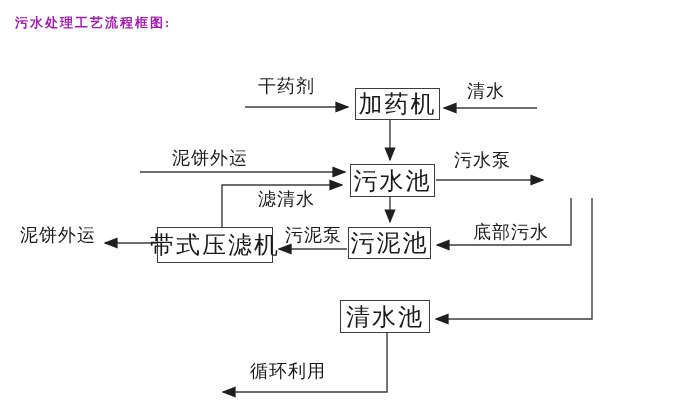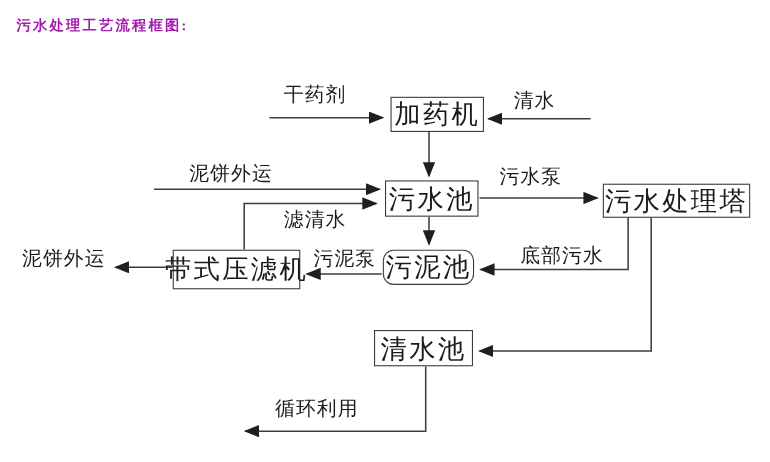--- a/index.html
+++ b/index.html
@@ -53,21 +53,21 @@
     letter-spacing: 1px;
     white-space: nowrap;
     background: transparent;
     z-index: 3;
     line-height: 1;
   }
   
   .n-dosing  { left: 355px; top:  88px; width:  85px; height: 32px; }
   .n-sewage  { left: 350px; top: 164px; width:  85px; height: 33px; }
   .n-tower   { left: 548px; top: 167px; width: 134px; height: 31px; }
-  .n-sludge  { left: 348px; top: 227px; width:  83px; height: 32px; border-radius: 10px; }
+  .n-sludge  { left: 348px; top: 227px; width:  83px; height: 32px; }
   .n-press   { left: 157px; top: 227px; width: 116px; height: 36px; }
   .n-clear   { left: 340px; top: 300px; width:  90px; height: 33px; text-align: right; }
   
   .l-dry     { left: 258px; top:  77px; }
   .l-cw      { left: 467px; top:  82px; }
   .l-sand    { left: 172px; top: 149px; }
   .l-spump   { left: 454px; top: 151px; }
   .l-filt    { left: 258px; top: 190px; }
   .l-slpump  { left: 285px; top: 226px; }
   .l-bottom  { left: 473px; top: 223px; }
@@ -99,21 +99,20 @@
         <path d="M347,249 H279" marker-end="url(#ah)"></path>
         <path d="M157,243 H105" marker-end="url(#ah)"></path>
         <path d="M571,198 V245 H437" marker-end="url(#ah)"></path>
         <path d="M592,198 V319 H436" marker-end="url(#ah)"></path>
         <path d="M387,333 V392 H223" marker-end="url(#ah)"></path>
       </g>
     </svg>
 
     <div class="node n-dosing">加药机</div>
     <div class="node n-sewage">污水池</div>
-    <div class="node n-tower">污水处理塔</div>
     <div class="node n-sludge">污泥池</div>
     <div class="node n-press">带式压滤机</div>
     <div class="node n-clear">清水池</div>
 
     <div class="elabel l-dry">干药剂</div>
     <div class="elabel l-cw">清水</div>
     <div class="elabel l-sand">泥饼外运</div>
     <div class="elabel l-spump">污水泵</div>
     <div class="elabel l-filt">滤清水</div>
     <div class="elabel l-slpump">污泥泵</div>

